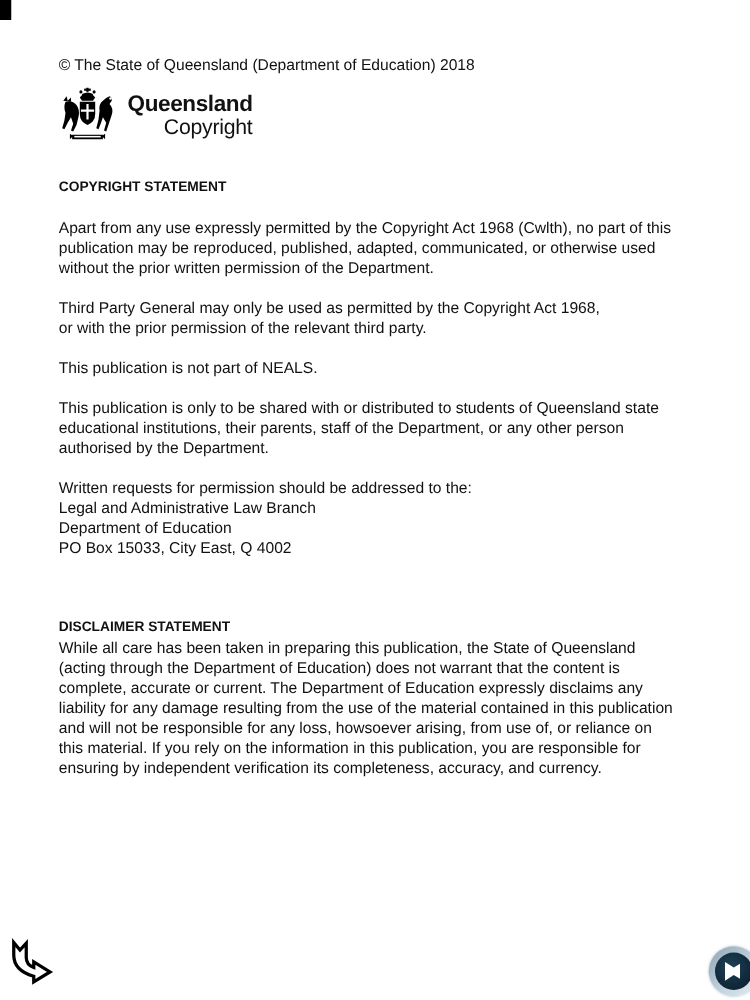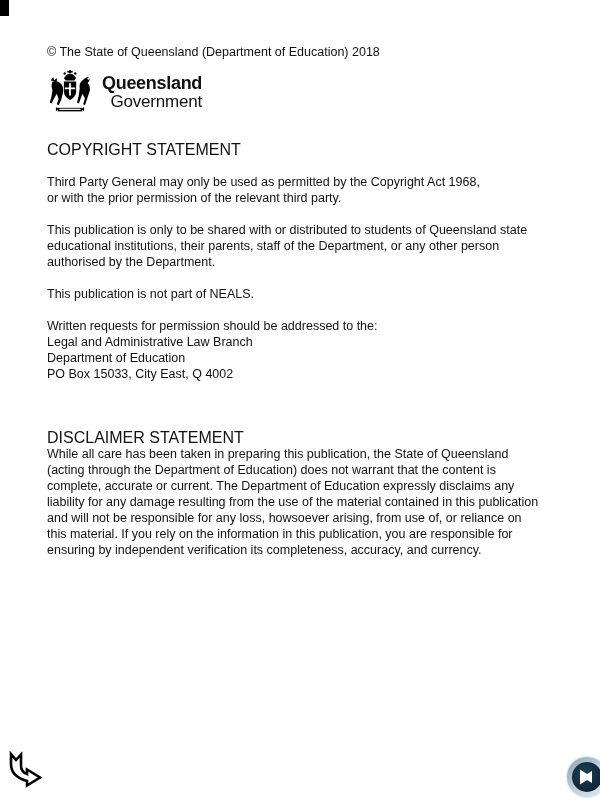--- a/index.html
+++ b/index.html
@@ -21,21 +21,21 @@
     font-size:12.5px;line-height:16px;margin:0 0 10px 0;
   }
   .logo-row{
     display:flex;align-items:flex-start;gap:9px;height:44px;margin:0 0 28px 0;text-align:right;
   }
   .coat-of-arms{width:46px;height:44px;flex:0 0 auto;}
   .logo-text{display:flex;flex-direction:column;padding-top:4px;}
   .logo-line1{font-size:18px;font-weight:bold;line-height:19px;letter-spacing:-0.3px;}
   .logo-line2{font-size:17px;font-weight:normal;line-height:18px;letter-spacing:-0.2px;}
   .section-heading{
-    font-size:16px;font-weight:normal;line-height:16px;margin:0;
+    font-size:11px;font-weight:bold;line-height:16px;margin:0;
   }
   .para{
     font-size:12.5px;line-height:16px;margin:16px 0 0 0;white-space:pre-line;
   }
   .para.first{margin-top:0;}
   .disclaimer-section{margin-top:48px;}
   .arrow-icon{
     position:absolute;left:7px;top:750px;width:36px;height:44px;
   }
   .audio-button{
@@ -89,32 +89,35 @@
         </g>
 
         <g fill="#000">
           <path d="M12 43 h28 v4 h-28 z"></path>
           <path d="M10 42 l3 2 -3 3 z M42 42 l-3 2 3 3 z"></path>
         </g>
         <rect x="14" y="44" width="24" height="1.4" fill="#fff"></rect>
       </svg>
       <div class="logo-text">
         <span class="logo-line1">Queensland</span>
-        <span class="logo-line2">Government</span>
+        <span class="logo-line2">Copyright</span>
       </div>
     </div>
 
     <h2 class="section-heading">COPYRIGHT STATEMENT</h2>
 
+    <p class="para">Apart from any use expressly permitted by the Copyright Act 1968 (Cwlth), no part of this
+publication may be reproduced, published, adapted, communicated, or otherwise used
+without the prior written permission of the Department.</p>
     <p class="para">Third Party General may only be used as permitted by the Copyright Act 1968,
 or with the prior permission of the relevant third party.</p>
+    <p class="para">This publication is not part of NEALS.</p>
     <p class="para">This publication is only to be shared with or distributed to students of Queensland state
 educational institutions, their parents, staff of the Department, or any other person
 authorised by the Department.</p>
-    <p class="para">This publication is not part of NEALS.</p>
     <p class="para">Written requests for permission should be addressed to the:
 Legal and Administrative Law Branch
 Department of Education
 PO Box 15033, City East, Q 4002</p>
 
     <div class="disclaimer-section">
       <h2 class="section-heading">DISCLAIMER STATEMENT</h2>
       <p class="para first">While all care has been taken in preparing this publication, the State of Queensland
 (acting through the Department of Education) does not warrant that the content is
 complete, accurate or current. The Department of Education expressly disclaims any

